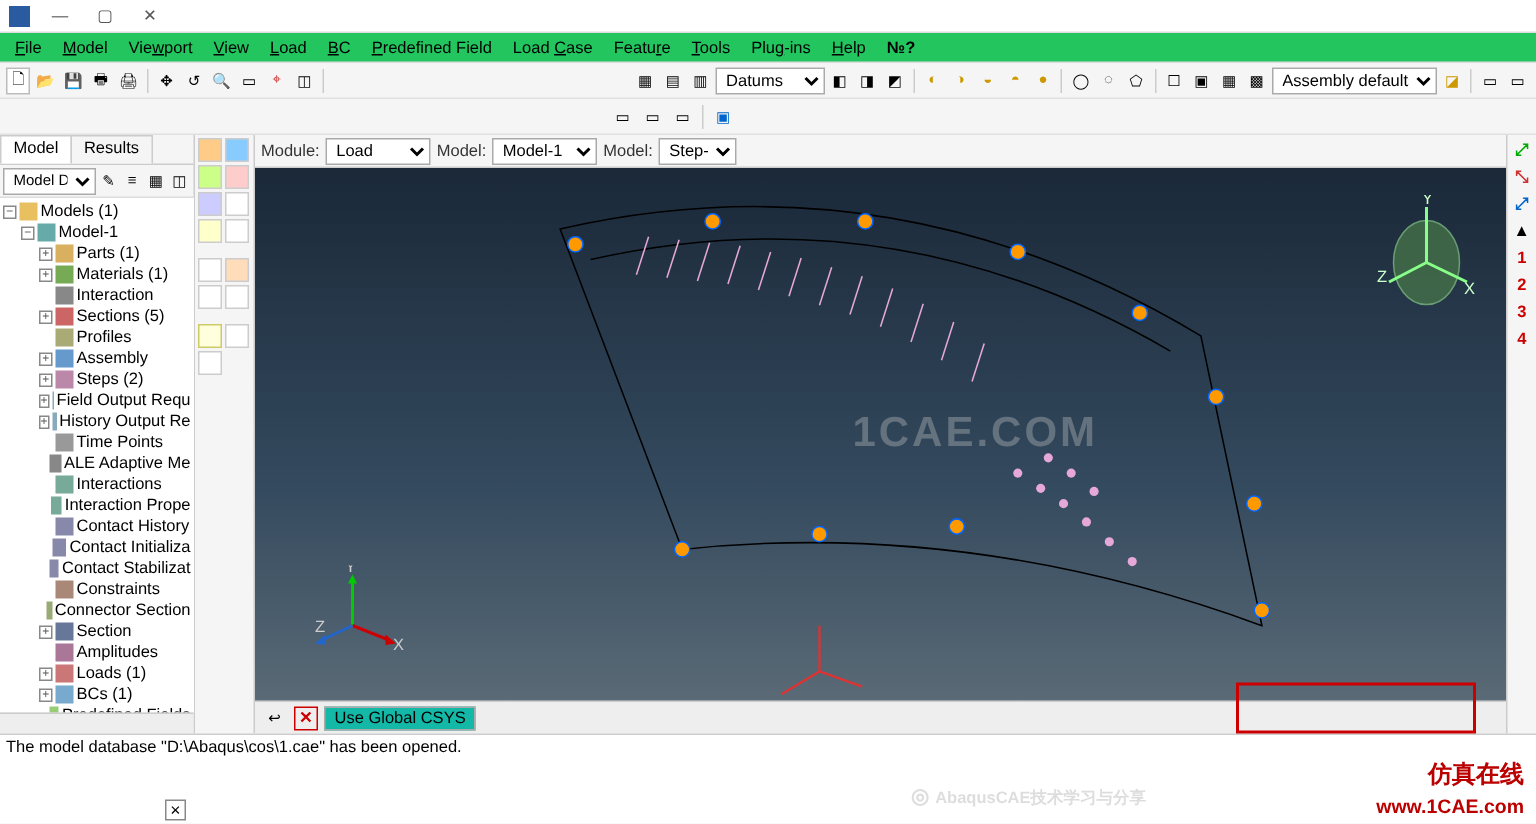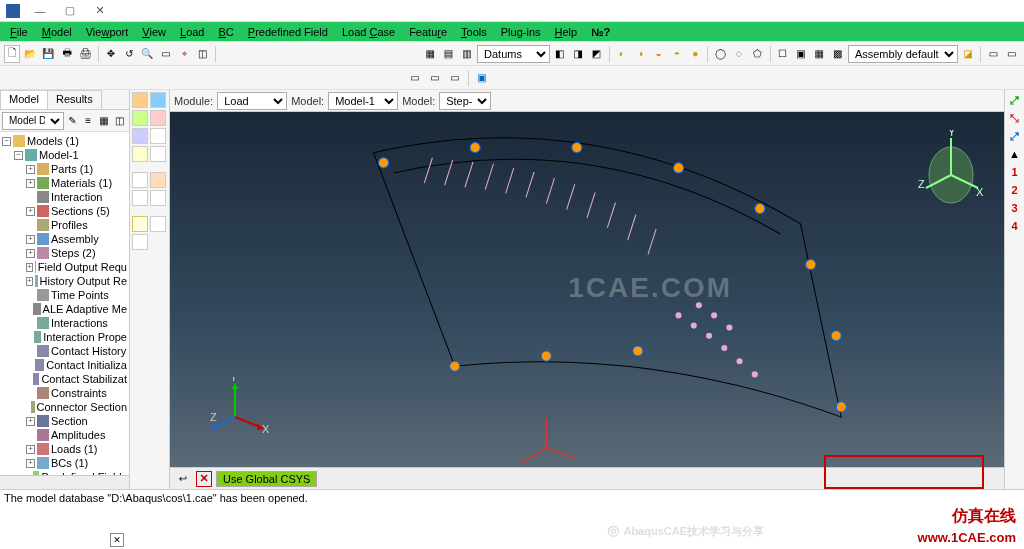--- a/index.html
+++ b/index.html
@@ -51,21 +51,21 @@
 .viewport { flex:1; background:linear-gradient(#1a2838,#344a5e 60%,#5a6a76); position:relative; overflow:hidden; }
 .watermark { position:absolute; top:45%; left:42%; color:rgba(200,200,200,.35); font-size:28px; font-weight:bold; letter-spacing:2px;margin-left:48px; }
 .triad-main { position:absolute; right:18px; top:18px; }
 .triad-small { position:absolute; left:40px; bottom:30px; }
 
 
 .model-svg { position:absolute; inset:0; }
 
 .prompt-bar { height:22px; background:#eee; display:flex; align-items:center; gap:4px; padding:0 4px; border-top:1px solid #ccc; }
 .prompt-bar .xbtn { width:16px; height:16px; border:1px solid #c00; color:#c00; display:flex; align-items:center; justify-content:center; font-weight:bold; cursor:pointer; }
-.prompt-bar .gbtn { padding:1px 6px; border:1px solid #aaa; background:#84cc16; cursor:pointer; }
+.prompt-bar .gbtn { padding:1px 6px; border:1px solid #aaa; background:#14b8a6; cursor:pointer; }
 
 
 .right-tools { width:20px; background:#f5f5f5; border-left:1px solid #ccc; display:flex; flex-direction:column; gap:4px; padding:4px 2px; align-items:center; }
 .rt { width:14px; height:14px; font-weight:bold; text-align:center; }
 
 
 .msg-area { height:60px; background:#fff; border-top:1px solid #ccc; font-family:Consolas,monospace; font-size:11px; padding:2px 4px; overflow:hidden; position:relative; }
 .msg-area .line { white-space:nowrap; }
 .msg-close { position:absolute; left:110px; bottom:2px; width:14px; height:14px; border:1px solid #888; display:flex; align-items:center; justify-content:center; font-size:9px; }
 

